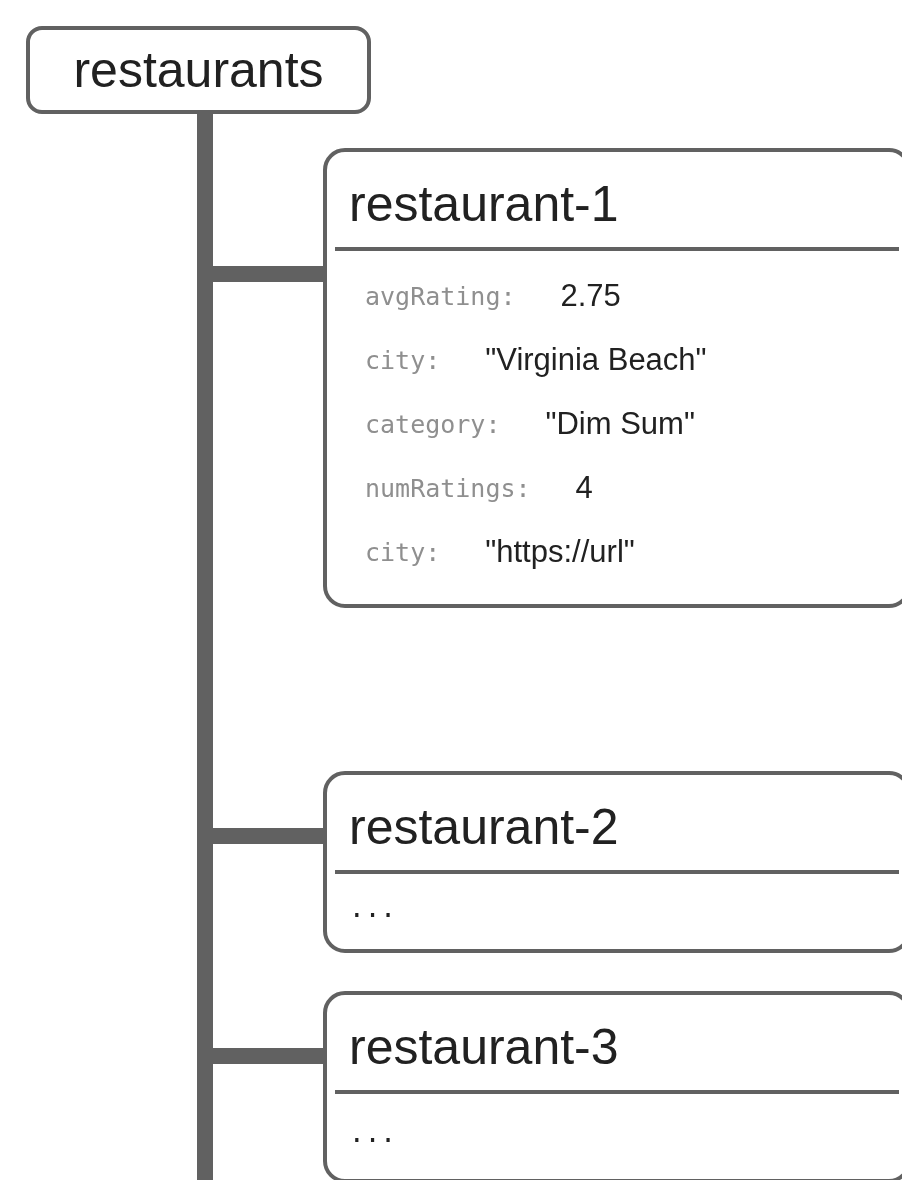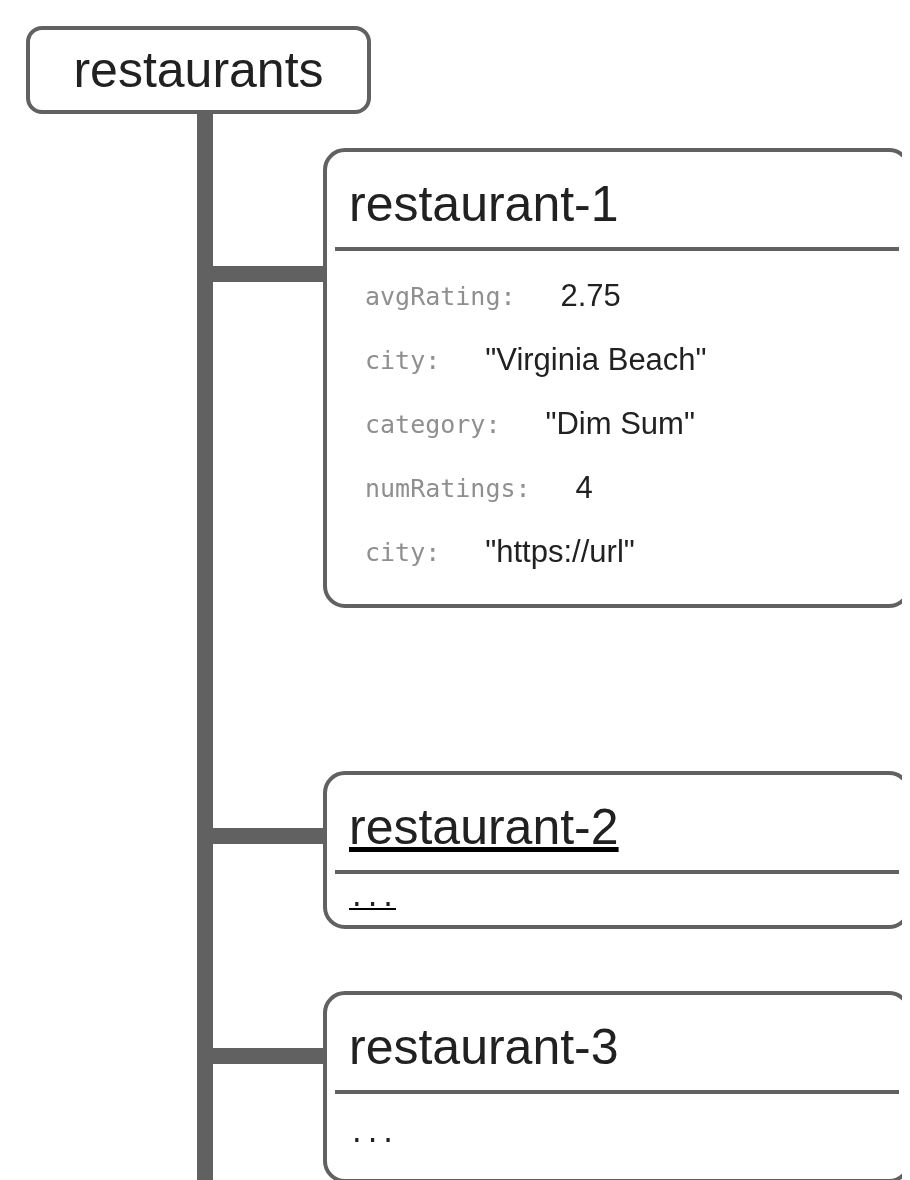--- a/index.html
+++ b/index.html
@@ -39,21 +39,21 @@
   .c2{top:812px;}
   .c3{top:1032px;}
   
   .card{
     position:absolute;left:307px;width:588px;
     border:4px solid var(--border-color);border-radius:22px;
     background:var(--bg-color);z-index:2;
     display:flex;flex-direction:column;
   }
   .card1{top:132px;height:460px;}
-  .card2{top:755px;height:158px;text-decoration:underline;}
+  .card2{top:755px;height:182px;}
   .card3{top:975px;height:192px;}
   .card-header{
     height:91px;flex:0 0 91px;
     border-bottom:4px solid var(--border-color);
     display:flex;align-items:center;
     padding-left:14px;
     font-size:50px;color:var(--value-color);
     white-space:nowrap;overflow:hidden;
   }
   .card-body{

